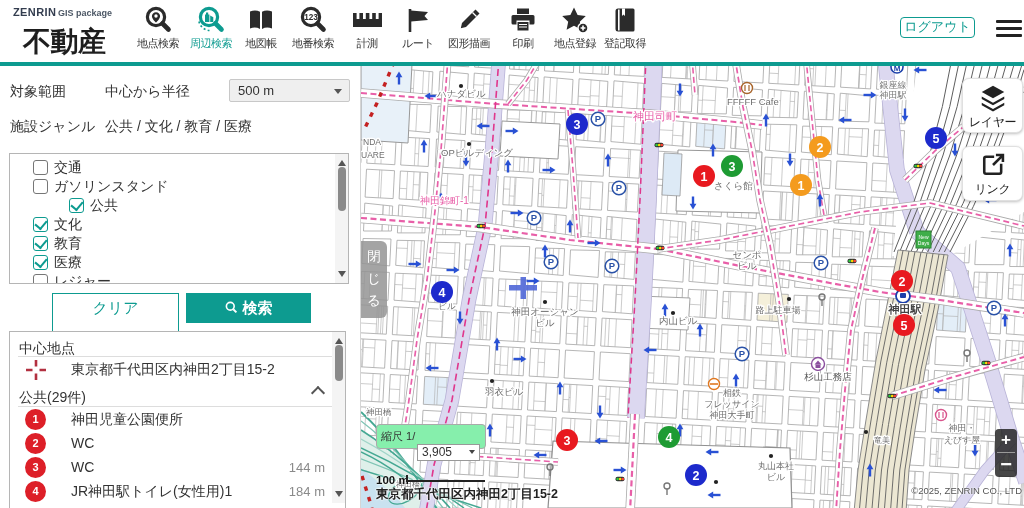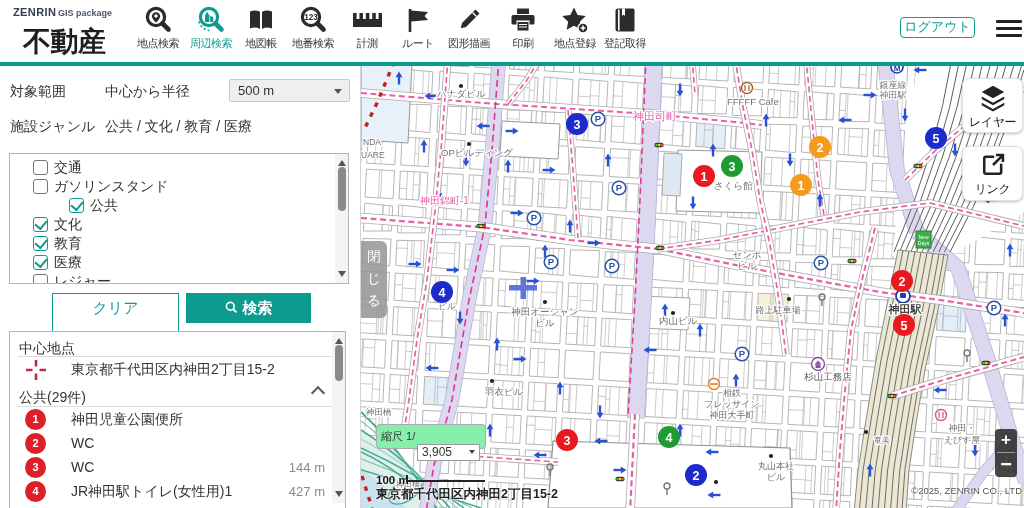--- a/index.html
+++ b/index.html
@@ -205,21 +205,21 @@
     <div class="chev"></div>
     <div class="dv" style="top:74px;"></div>
     <div class="rrow" style="top:76px;">
         <div class="num">1</div>
         <div class="nm">神田児童公園便所</div>
         <div class="ds">144 m</div>
       </div>
     <div class="rrow" style="top:100px;">
         <div class="num">2</div>
         <div class="nm">WC</div>
-        <div class="ds">427 m</div>
+        <div class="ds">184 m</div>
       </div>
     <div class="rrow" style="top:124px;">
         <div class="num">3</div>
         <div class="nm">WC</div>
         <div class="ds">255 m</div>
       </div>
     <div class="rrow" style="top:148px;">
         <div class="num">4</div>
         <div class="nm">JR神田駅トイレ(女性用)1</div>
         <div class="ds">257 m</div>

